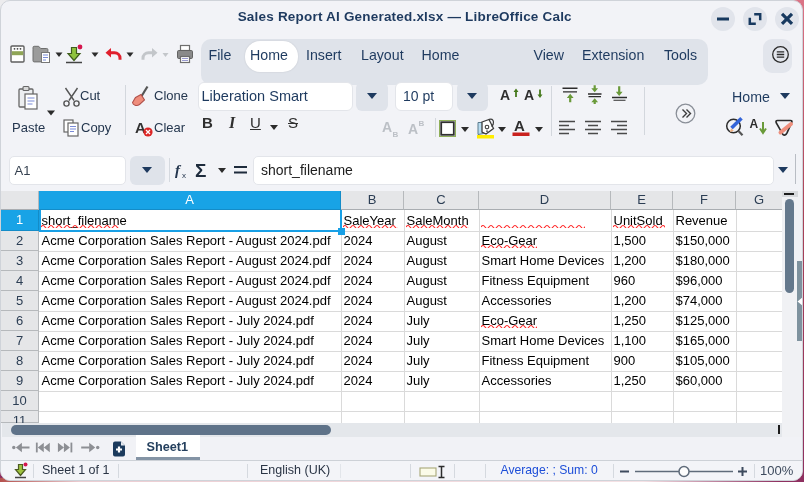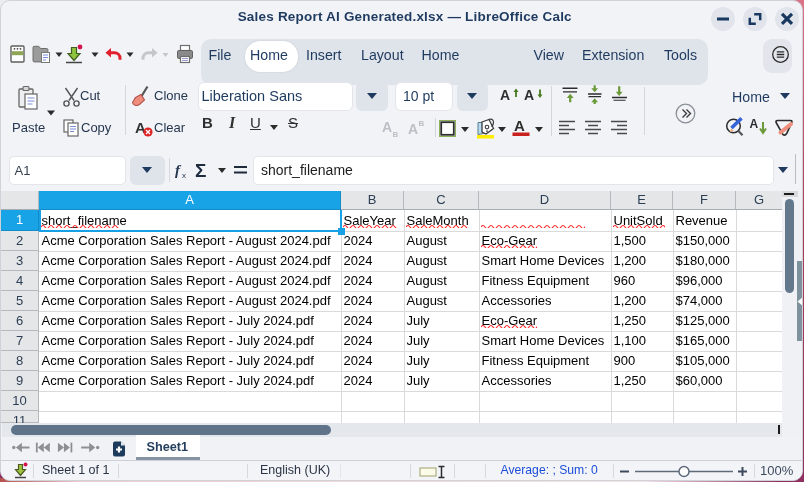--- a/index.html
+++ b/index.html
@@ -145,21 +145,21 @@
       </g>
 </svg>
 <div class="tlabel" style="left:11px;top:119px">Paste</div>
 <div class="tlabel" style="left:79px;top:87px">Cut</div>
 <div class="tlabel" style="left:80px;top:119px">Copy</div>
 <div class="tlabel" style="left:153px;top:87px">Clone</div>
 <div class="tlabel" style="left:153px;top:119px">Clear</div>
 <div class="vline" style="left:124px;top:84px;height:50px"></div>
 
 <div class="combo" style="left:197px;top:80.5px;width:155px;height:29.5px"></div>
-<div class="abs navy" style="left:200.5px;top:80.5px;font-size:14.5px;line-height:29.5px">Liberation Sans</div>
+<div class="abs navy" style="left:200.5px;top:80.5px;font-size:14.5px;line-height:29.5px">Liberation Smart</div>
 <div class="dbtn" style="left:355px;top:80.5px;width:32px;height:29.5px"></div>
 <div class="darr" style="left:366px;top:92px"></div>
 
 <div class="combo" style="left:394px;top:80.5px;width:58px;height:29.5px"></div>
 <div class="abs navy" style="left:402px;top:80.5px;font-size:14px;line-height:29.5px">10 pt</div>
 <div class="dbtn" style="left:456px;top:80.5px;width:31px;height:29.5px"></div>
 <div class="darr" style="left:466px;top:92px"></div>
 
 <div class="glyph" style="left:201px;top:113px;font-weight:bold">B</div>
 <div class="glyph" style="left:228px;top:113px;font-style:italic;font-weight:bold;font-family:'Liberation Serif',serif;font-size:16px">I</div>

